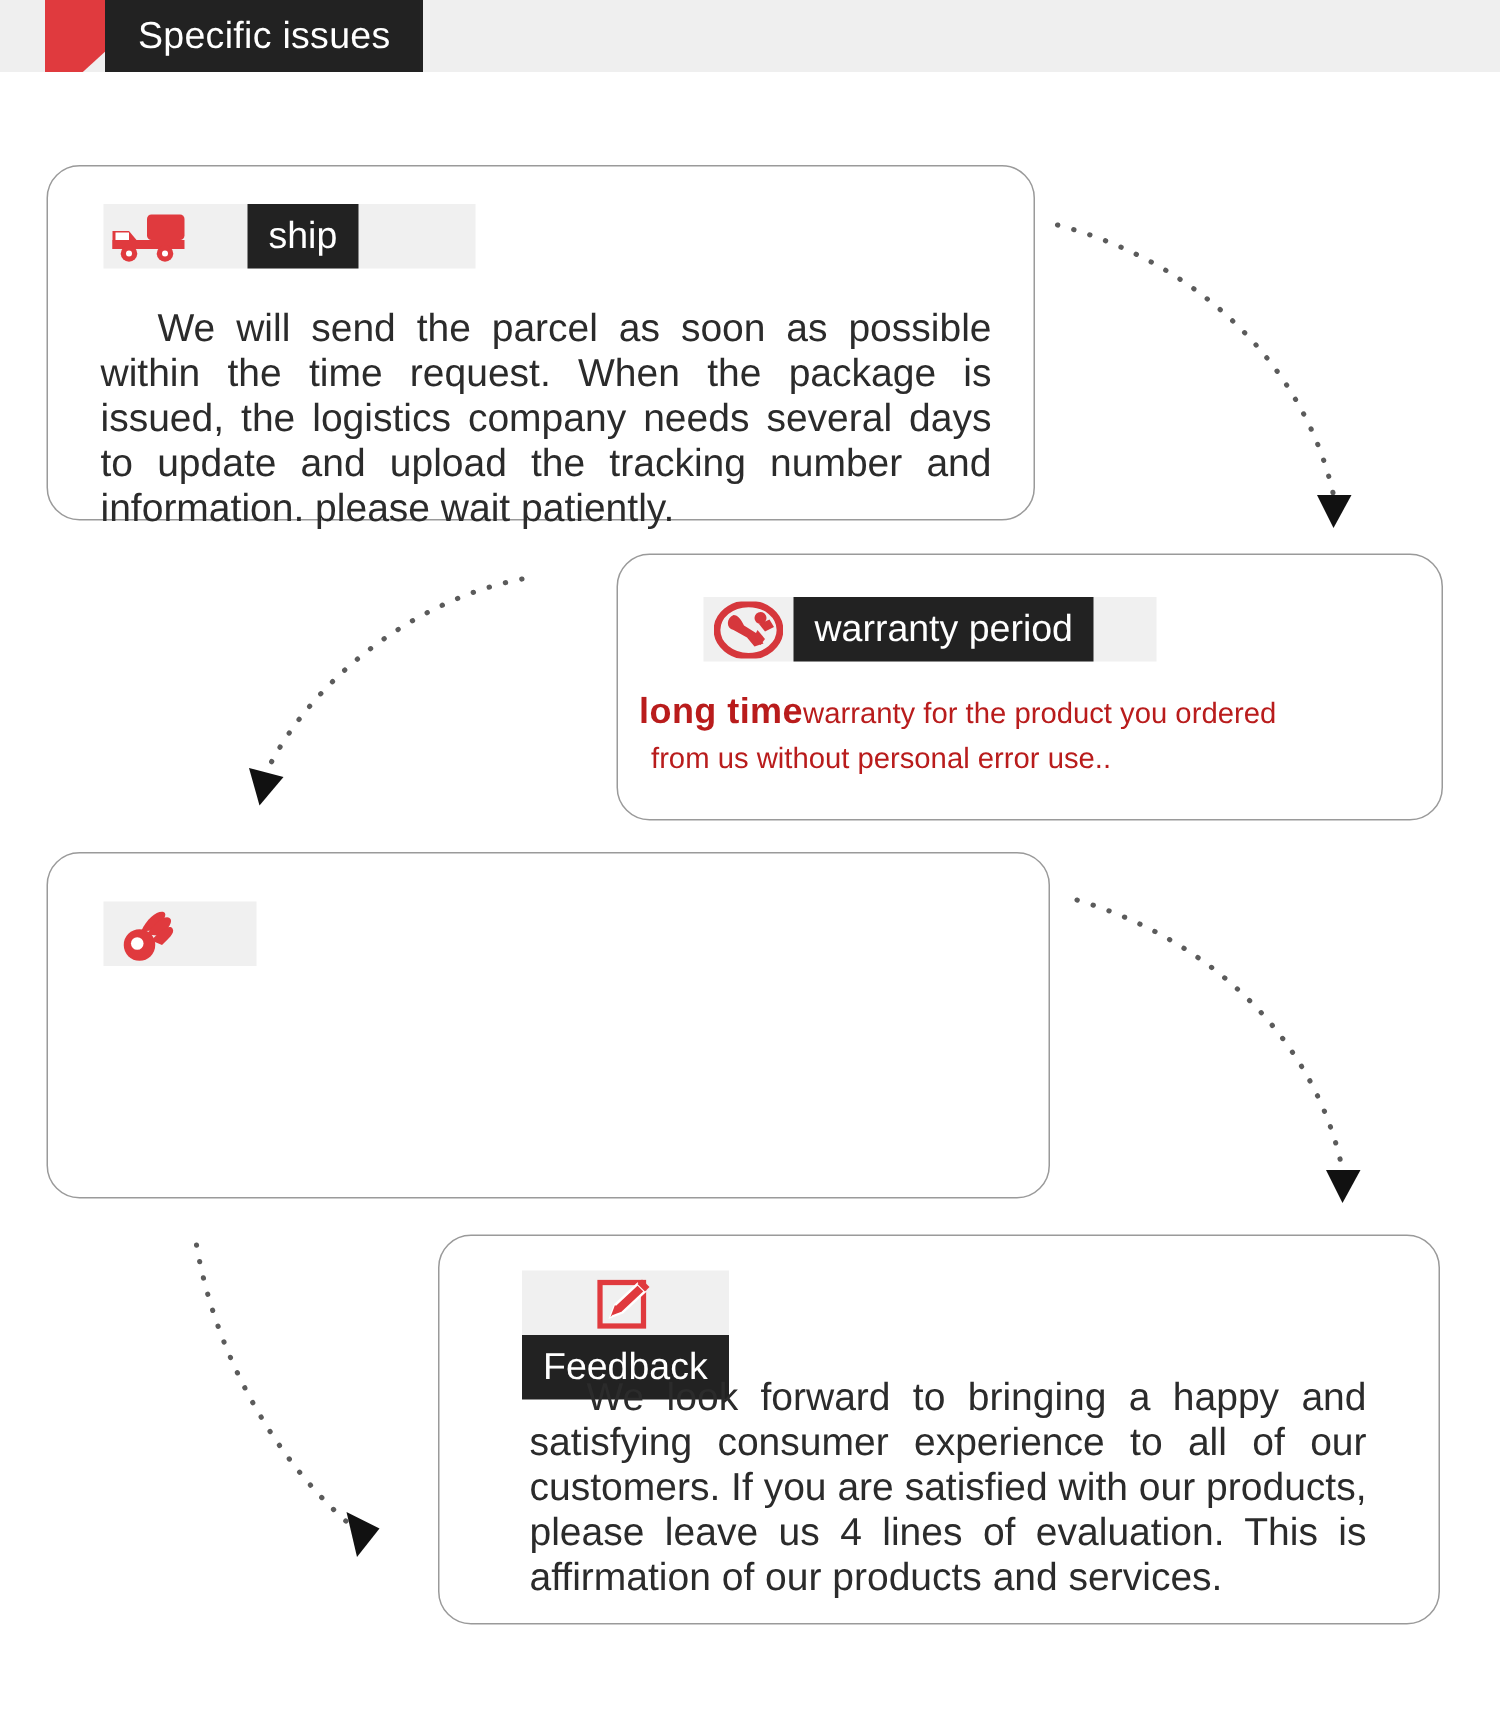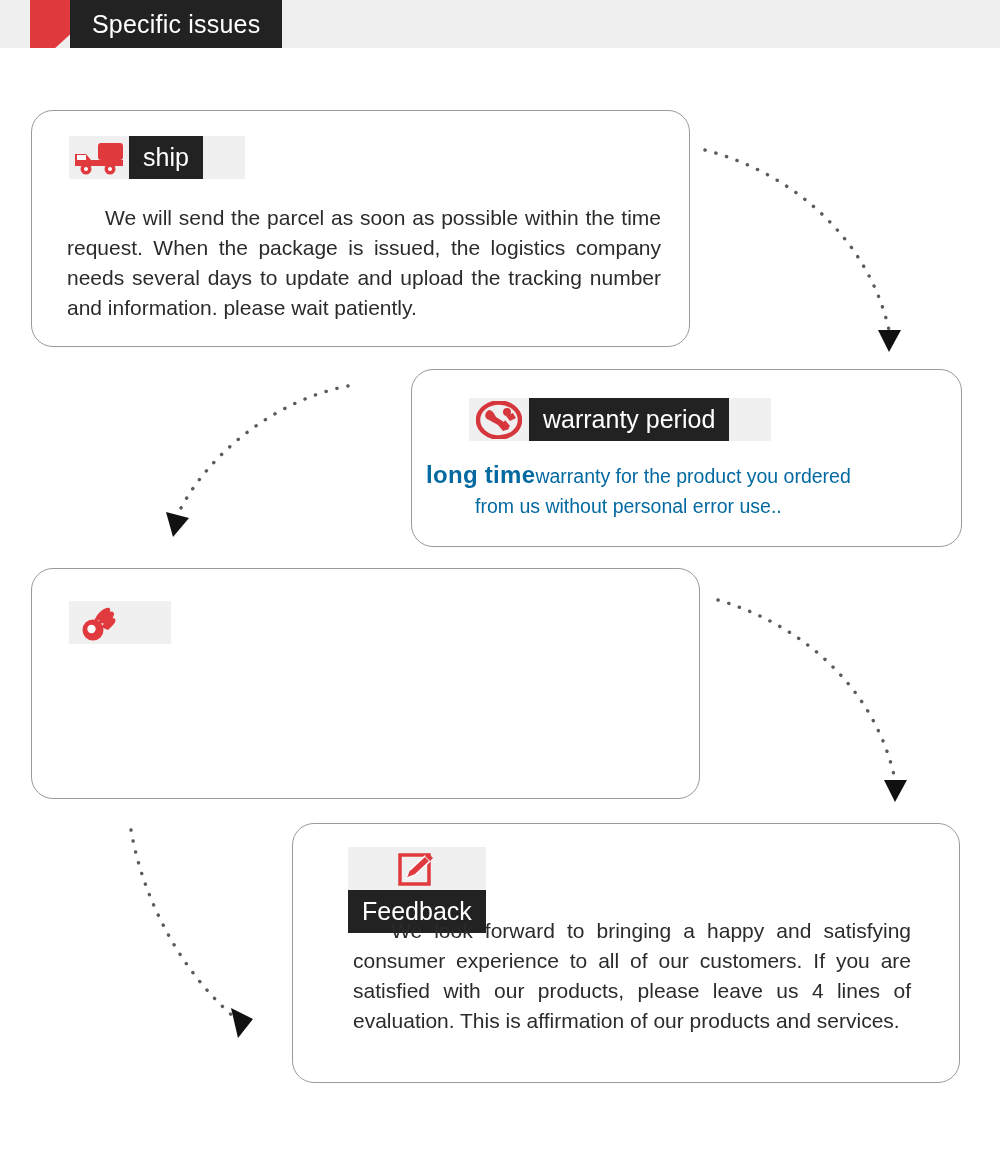--- a/index.html
+++ b/index.html
@@ -76,49 +76,49 @@
   }
   .title-label span{
     color:#ffffff;
     font-size:25px;
     line-height:1;
     white-space:nowrap;
   }
   .title-tail{ width:42px;height:43px;flex:0 0 auto; }
 
   
-  #strip-ship     { left:37px;  top:25px; }
+  #strip-ship     { left:37px;  top:25px;gap:36px; }
   #strip-warranty { left:37px;  top:28px;margin-left:20px; }
   #strip-sign     { left:37px;  top:32px; }
   #strip-feedback { left:55px;  top:23px;flex-direction:column; }
 
   
   .card-body{
     position:absolute;
     color:#2b2b2b;
-    font-size:21px;
+    font-size:26px;
     line-height:30px;
     text-align:justify;
     text-justify:inter-word;
   }
   .card-body .indent{ display:inline-block;width:38px; }
   #body-ship     { left:35px; top:92px;  width:594px; }
   #body-sign     { left:35px; top:100px; width:619px; }
   #body-feedback { left:60px; top:92px;  width:558px; }
 
   
   #body-warranty{
     position:absolute;left:14px;top:90px;width:530px;
-    color:#0369a1;font-size:19.5px;line-height:30px;text-align:left;
+    color:#b91c1c;font-size:19.5px;line-height:30px;text-align:left;
   }
   #body-warranty .lead{
     font-weight:bold;font-size:24px;letter-spacing:.3px;
   }
   #body-warranty .rest{ }
-  #body-warranty .line2{ display:block;padding-left:8px;margin-left:41px; }
+  #body-warranty .line2{ display:block;padding-left:8px; }
 
   
   .arrows{
     position:absolute;left:0;top:0;width:1000px;height:1155px;
     pointer-events:none;
   }
   .arrow-path{
     fill:none;
     stroke:#5b5b5b;
     stroke-width:3.4;

